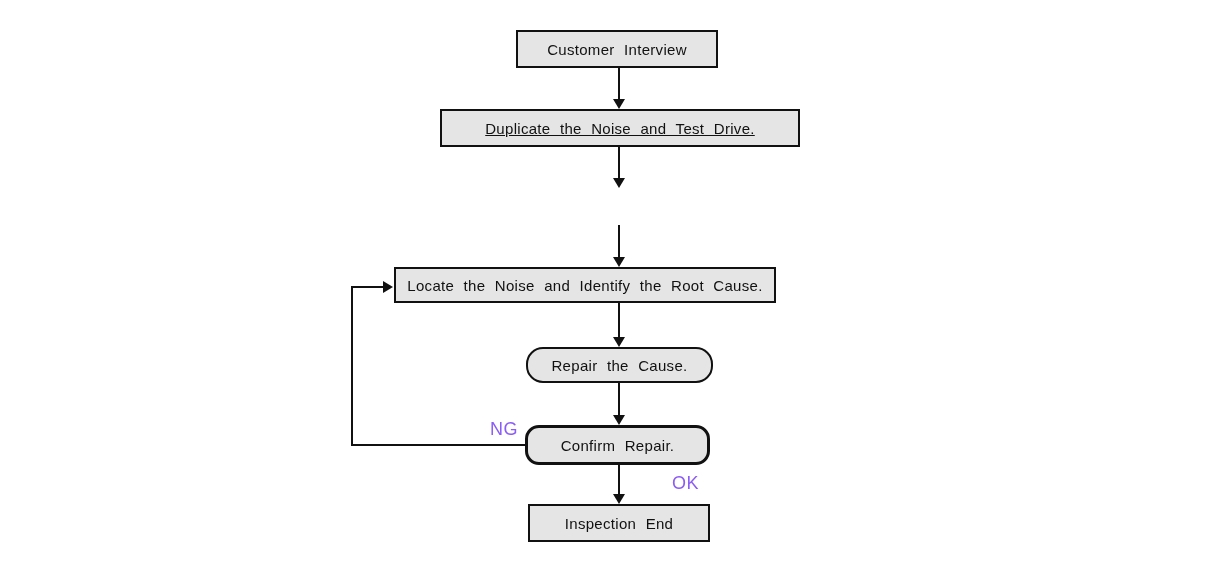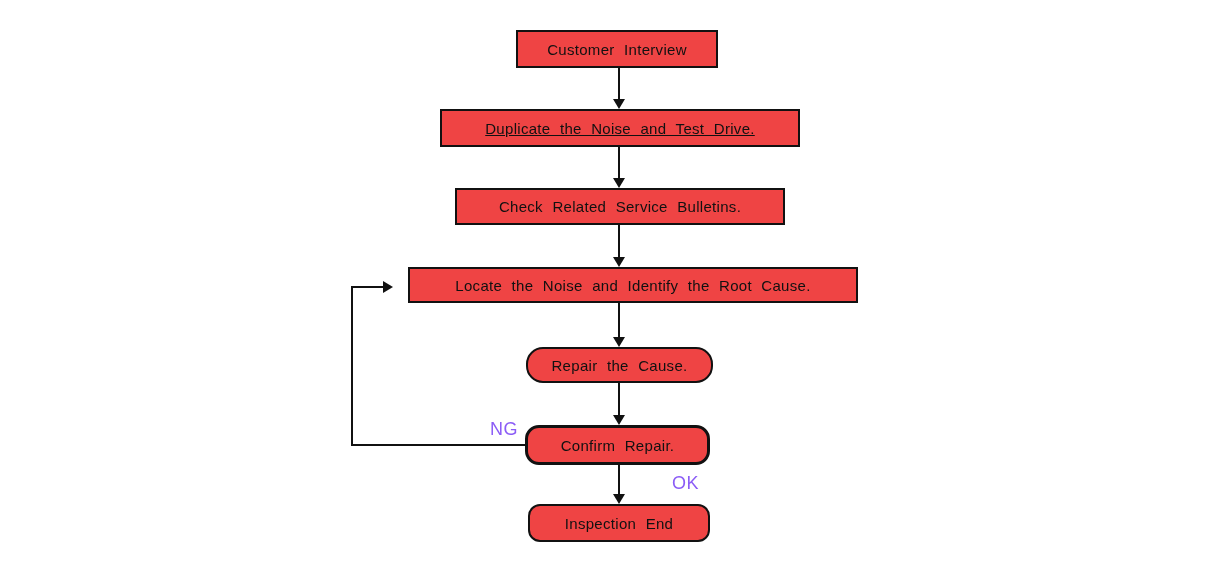--- a/index.html
+++ b/index.html
@@ -19,21 +19,21 @@
     position: absolute;
     left: 0;
     top: 0;
     width: 1216px;
     height: 582px;
   }
   .node {
     position: absolute;
     box-sizing: border-box;
     border: 2px solid #111111;
-    background: #ef4444;
+    background: #e5e5e5;
     display: flex;
     align-items: center;
     justify-content: center;
     font-size: 15px;
     color: #111111;
     letter-spacing: 0.3px;
     word-spacing: 5px;
     white-space: nowrap;
     text-align: center;
   }
@@ -74,27 +74,26 @@
     <polygon points="613,494 625,494 619,504" fill="#111111"></polygon>
 
     <polyline points="525,445 352,445 352,287 384,287" fill="none" stroke="#111111" stroke-width="2"></polyline>
     <polygon points="383,281 383,293 393,287" fill="#111111"></polygon>
   </svg>
 
   <div class="node" style="left:516px; top:30px;  width:202px; height:38px;">Customer Interview</div>
 
   <div class="node" style="left:440px; top:109px; width:360px; height:38px;text-decoration:underline;">Duplicate the Noise and Test Drive.</div>
 
-  <div class="node" style="left:455px; top:188px; width:330px; height:37px;">Check Related Service Bulletins.</div>
 
-  <div class="node" style="left:408px; top:267px; width:450px; height:36px;">Locate the Noise and Identify the Root Cause.</div>
+  <div class="node" style="left:394px; top:267px; width:382px; height:36px;">Locate the Noise and Identify the Root Cause.</div>
 
   <div class="node" style="left:526px; top:347px; width:187px; height:36px;border-radius:17px;">Repair the Cause.</div>
 
   <div class="node thick" style="left:525px; top:425px; width:185px; height:40px;border-radius:14px;">Confirm Repair.</div>
 
-  <div class="node" style="left:528px; top:504px; width:182px; height:38px;border-radius:12px;">Inspection End</div>
+  <div class="node" style="left:528px; top:504px; width:182px; height:38px;">Inspection End</div>
 
   <div class="edge-label" style="left:482px; top:419px; width:36px; text-align:right;">NG</div>
 
   <div class="edge-label" style="left:636px; top:473px;margin-left:36px;">OK</div>
 
 </div>
 
 </body></html>

